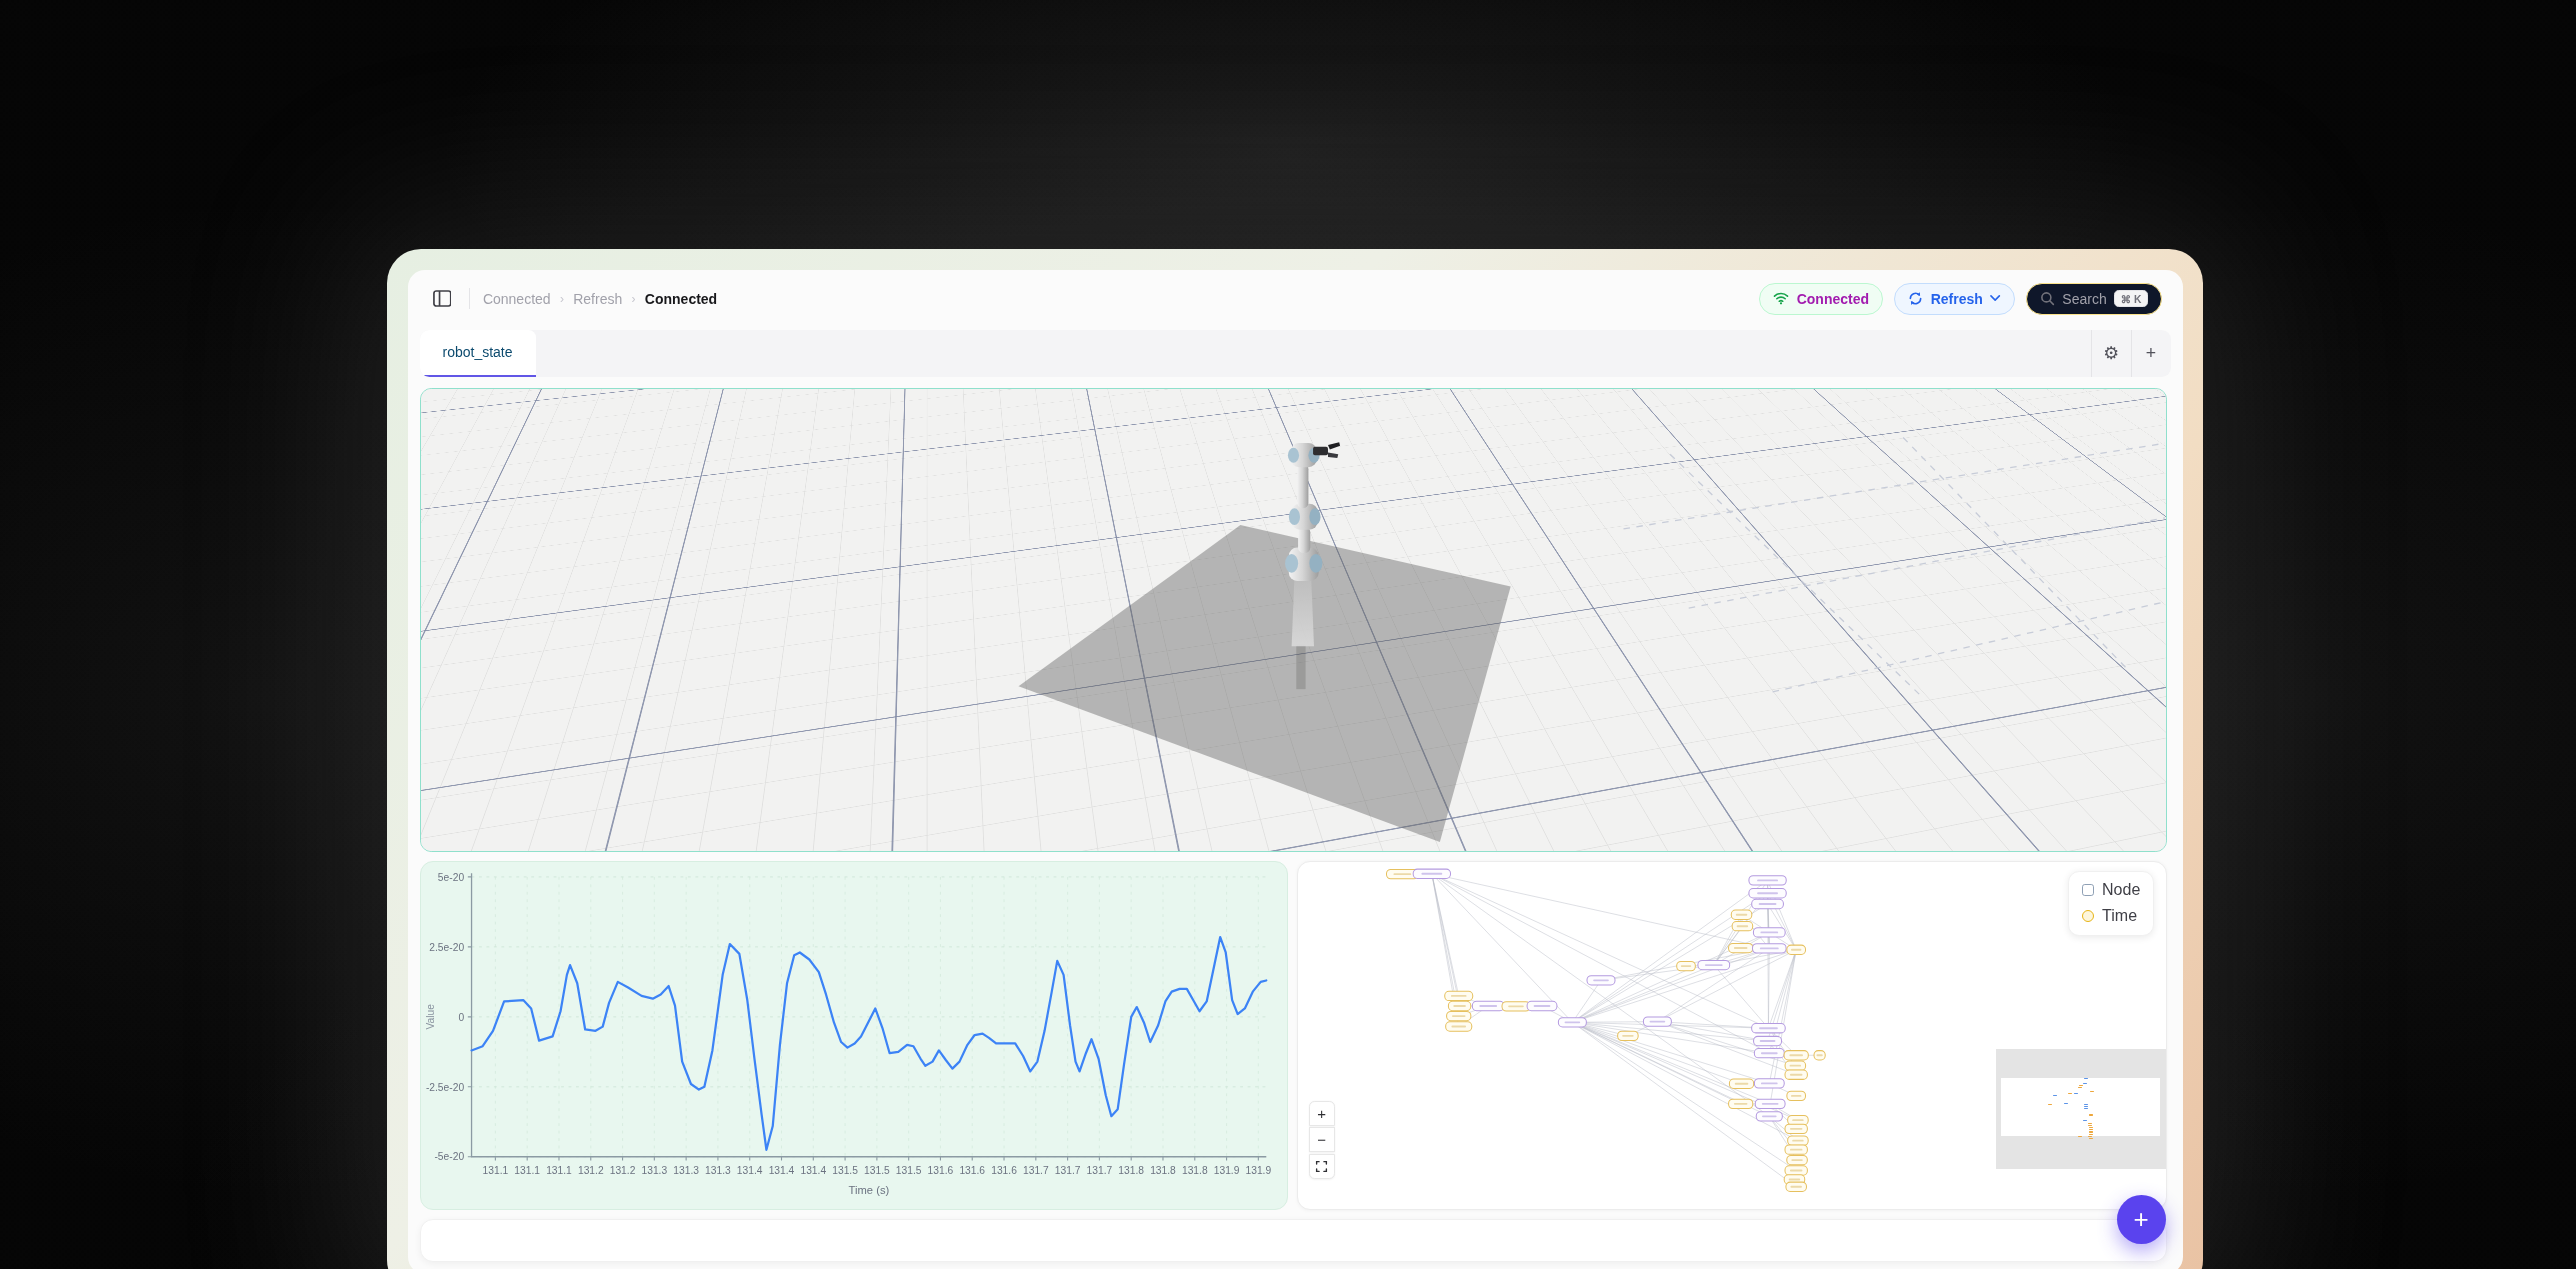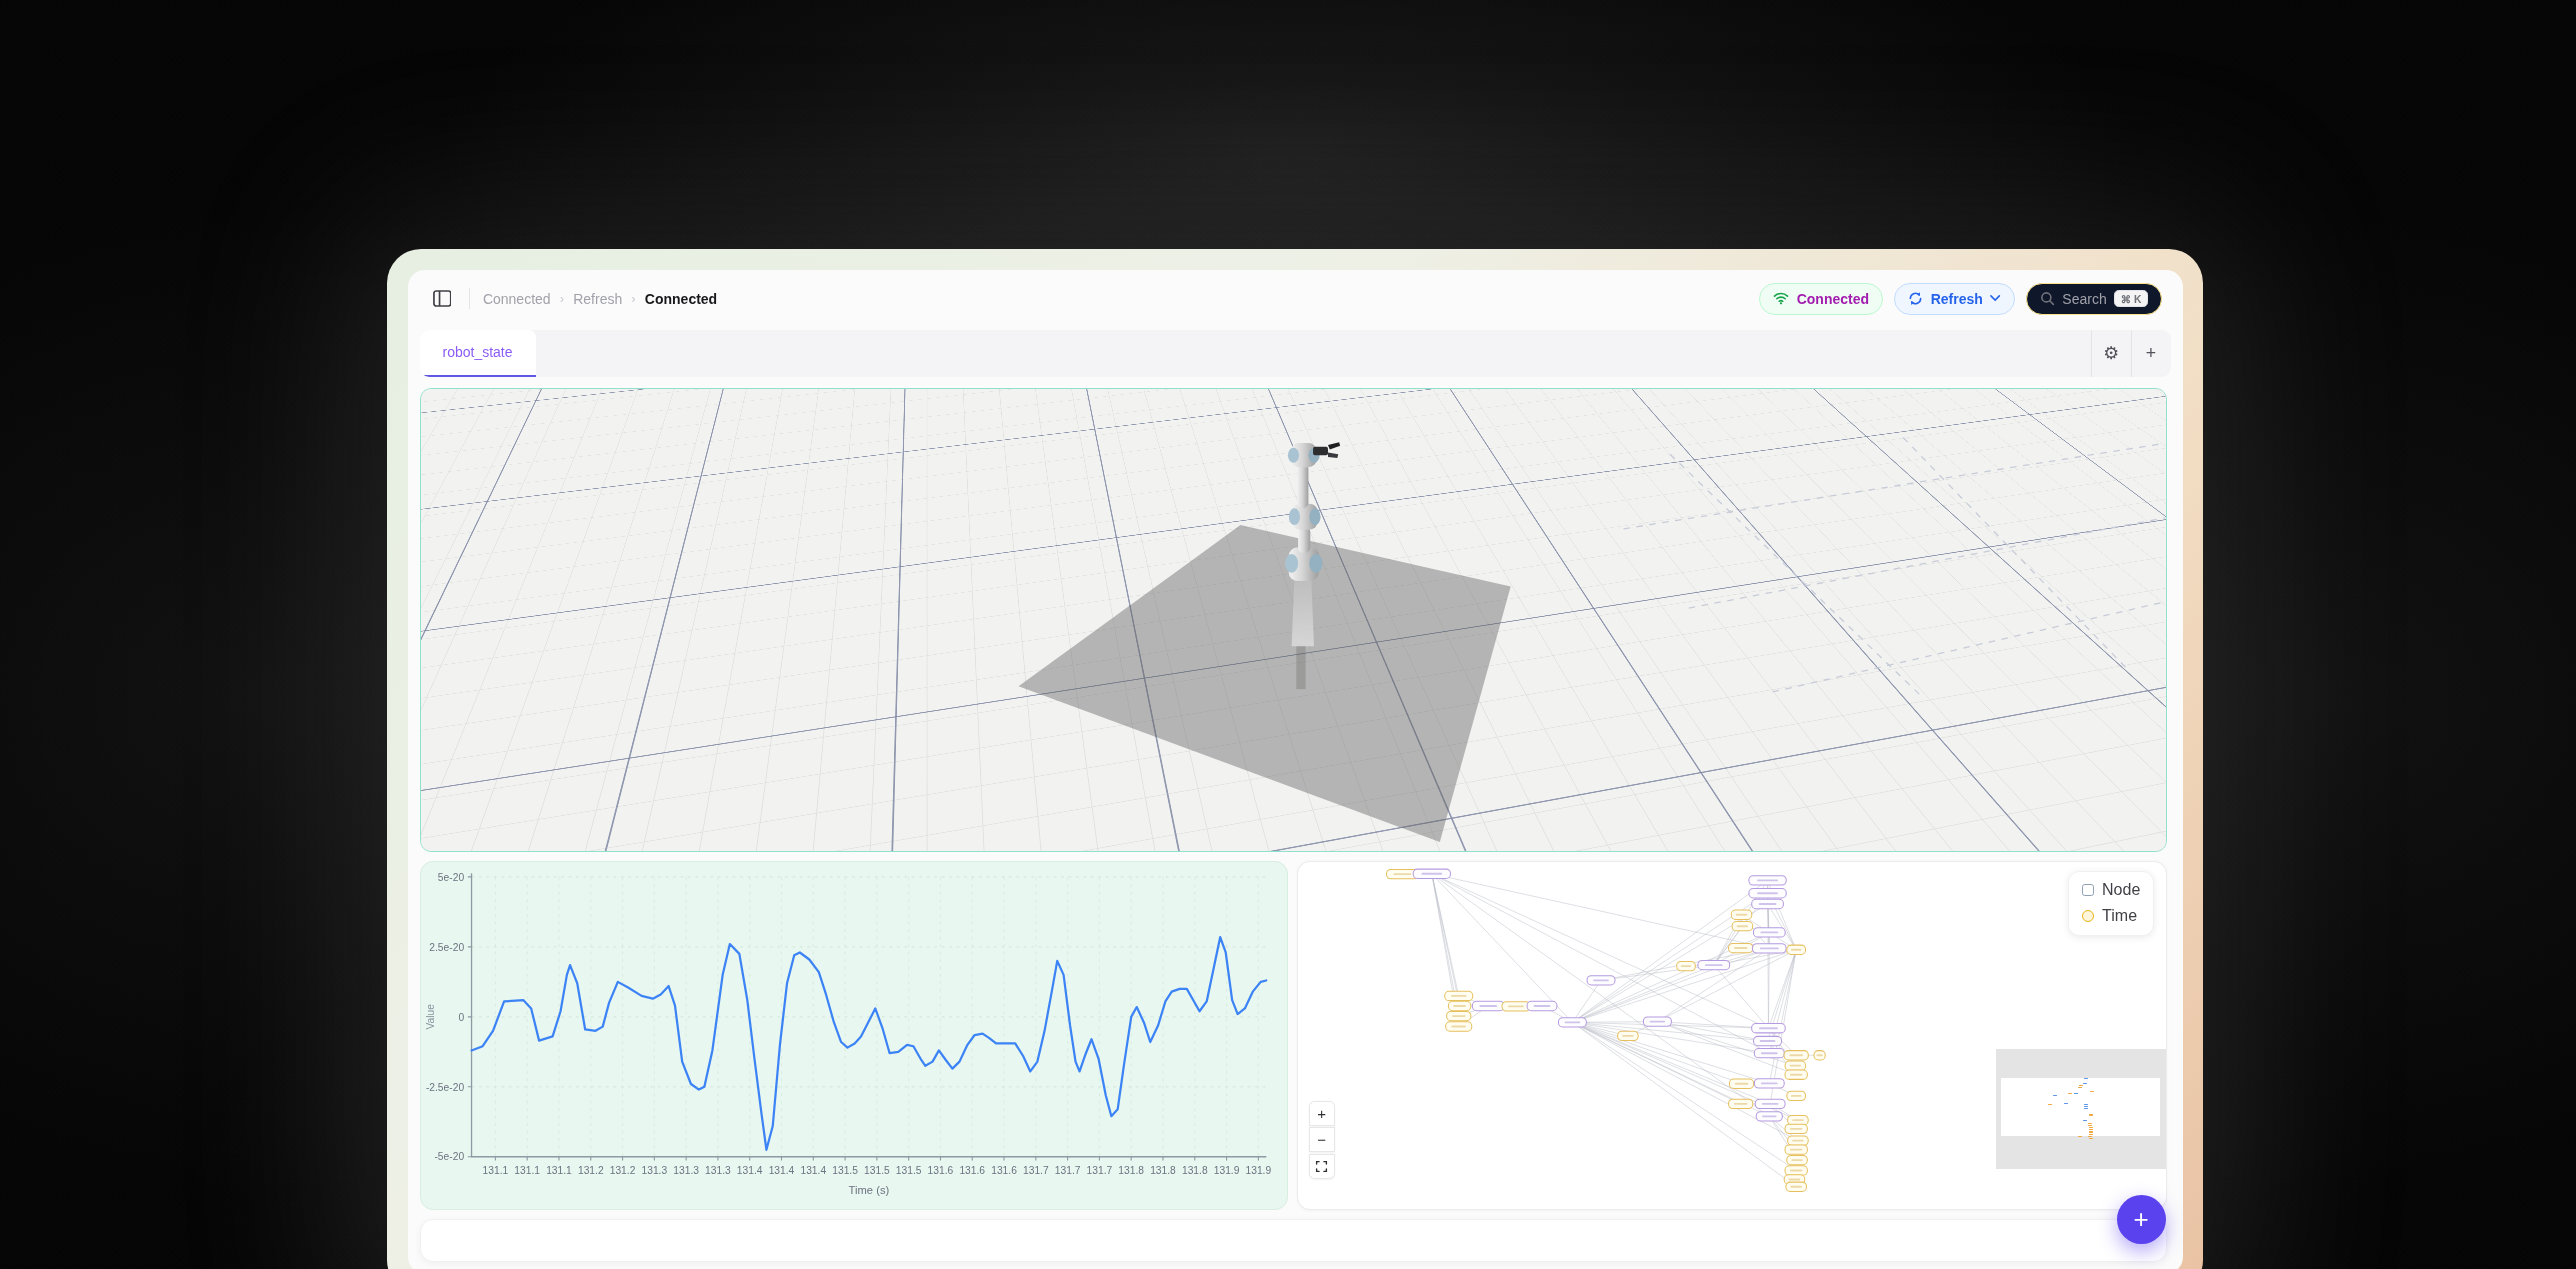--- a/index.html
+++ b/index.html
@@ -31,21 +31,21 @@
   .pill{display:flex;align-items:center;gap:7.5px;height:32px;padding:0 13px;border-radius:16px;font-size:14px;cursor:pointer;}
   .pill.connected{background:#f0fdf4;border:1.4px solid #bbf7d0;color:#a21caf;font-weight:600;}
   .pill.refresh{background:#eff6ff;border:1.4px solid #c3ddfd;color:#2563eb;font-weight:600;}
   .pill.search{background:#0f172a;border:1.4px solid #fbe38b;color:#a1a1aa;font-weight:500;}
   .kbd{display:inline-flex;align-items:center;gap:1.9px;background:#f4f4f5;border:0.9px solid #e4e4e7;border-radius:4.7px;
        padding:1.9px 5.6px;font-size:10.3px;color:#71717a;font-weight:700;}
   
   .tabbar{position:absolute;left:12px;right:12px;top:60px;height:47px;background:#f4f4f6;border-radius:9.3px;
     display:flex;align-items:stretch;overflow:hidden;}
   .tab{display:flex;align-items:center;justify-content:center;min-width:116px;padding:0 17px;font-size:14px;cursor:pointer;}
-  .tab.active{background:#fff;color:#8b5cf6;border-bottom:2.8px solid #6156e6;border-radius:7.5px 7.5px 0 0;font-weight:500;}
+  .tab.active{background:#fff;color:#0c4a6e;border-bottom:2.8px solid #6156e6;border-radius:7.5px 7.5px 0 0;font-weight:500;}
   .tabbar-right{margin-left:auto;display:flex;align-items:center;}
   .tabbar-right .vdiv{height:47px;}
   .tab-icon{width:39px;display:flex;align-items:center;justify-content:center;color:#52525b;font-size:17.7px;cursor:pointer;}
   
   .viewport{position:absolute;left:12px;top:118px;width:1747px;height:464px;background:#f1f1f0;
     border:1.9px solid #8fe0cc;border-radius:11.2px;overflow:hidden;}
   .floor-wrap{position:absolute;inset:0;overflow:hidden;perspective:1400px;perspective-origin:50% -12%;}
   .floor{position:absolute;left:50%;top:50%;width:8400px;height:4013px;
     transform:translate(-50%,-40%) rotateX(62deg) rotateZ(-13deg);
     background:

